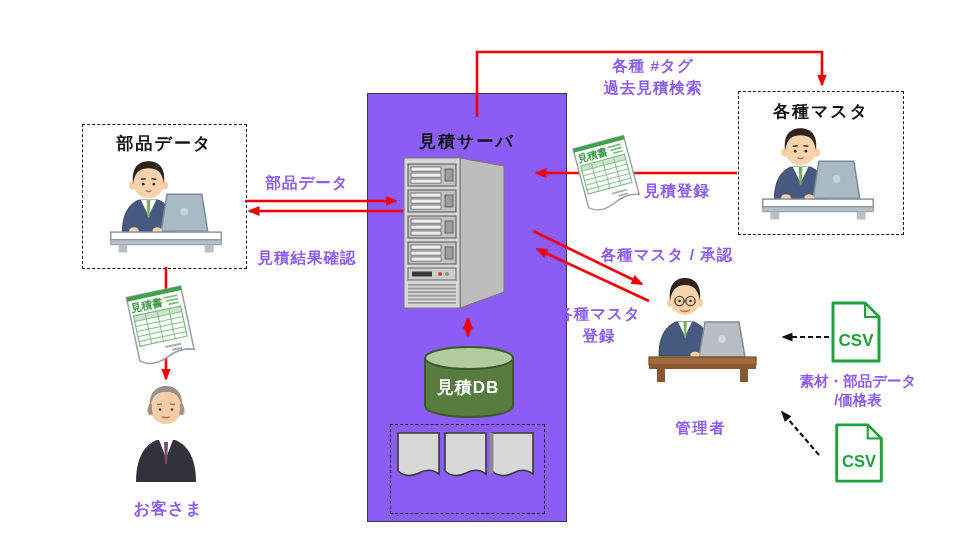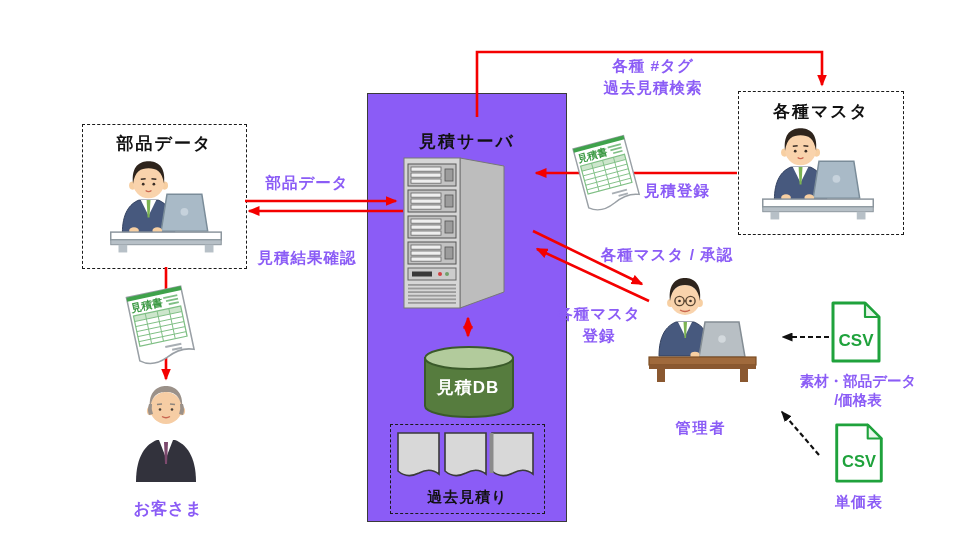--- a/index.html
+++ b/index.html
@@ -39,21 +39,20 @@
     <div class="box-title" style="top:8px;">各種マスタ</div>
   </div>
 
   <div class="box" style="left:390px;top:424px;width:153px;height:88px;background:transparent;z-index:2;">
     <svg class="abs" style="left:6px;top:7px;" width="140" height="50" viewBox="0 0 140 50">
       <path d="M1,1 H42 V42 Q33,35 22,41 Q10,47 1,39 Z" fill="#d8d8d8" stroke="#3a3a3a" stroke-width="1.6"></path>
       <path d="M48,1 H89 V42 Q80,35 69,41 Q57,47 48,39 Z" fill="#d8d8d8" stroke="#3a3a3a" stroke-width="1.6"></path>
       <path d="M95,1 H136 V42 Q127,35 116,41 Q104,47 95,39 Z" fill="#d8d8d8" stroke="#3a3a3a" stroke-width="1.6"></path>
       <rect x="92.5" y="1" width="4" height="40" fill="#8b8b8b"></rect>
     </svg>
-    <div class="past-label">過去見積り</div>
   </div>
 
   <svg class="illus" style="left:402px;top:152px;" width="112" height="160" viewBox="0 0 112 160">
     <polygon points="58,6 102,14 102,140 58,156" fill="#bdbdbd" stroke="#777" stroke-width="1"></polygon>
     <rect x="2" y="6" width="56" height="150" fill="#d6d6d6" stroke="#777" stroke-width="1"></rect>
     <g>
       <rect x="6" y="12" width="48" height="22" fill="#c2c2c2" stroke="#555" stroke-width="1"></rect>
       <rect x="9" y="15" width="30" height="4.2" fill="#efefef" stroke="#666" stroke-width="0.8"></rect>
       <rect x="9" y="21" width="30" height="4.2" fill="#efefef" stroke="#666" stroke-width="0.8"></rect>
       <rect x="9" y="27" width="30" height="4.2" fill="#efefef" stroke="#666" stroke-width="0.8"></rect>
@@ -296,15 +295,14 @@
     <span style="display:block;">登録</span>
   </div>
 
   <div class="flow-label" style="left:658px;top:385px;width:86px;font-size:15px;letter-spacing:2px;margin-top:32px;">管理者</div>
   <div class="flow-label" style="left:124px;top:497px;width:88px;font-size:16.5px;letter-spacing:0.5px;">お客さま</div>
 
   <div class="flow-label csv-label" style="left:786px;top:372px;width:144px;font-size:14.5px;">
     <span style="display:block;">素材・部品データ</span>
     <span style="display:block;">/価格表</span>
   </div>
-  <div class="flow-label" style="left:804px;top:491px;width:110px;font-size:15px;">単価表</div>
 
 </div>
 
 </body></html>

